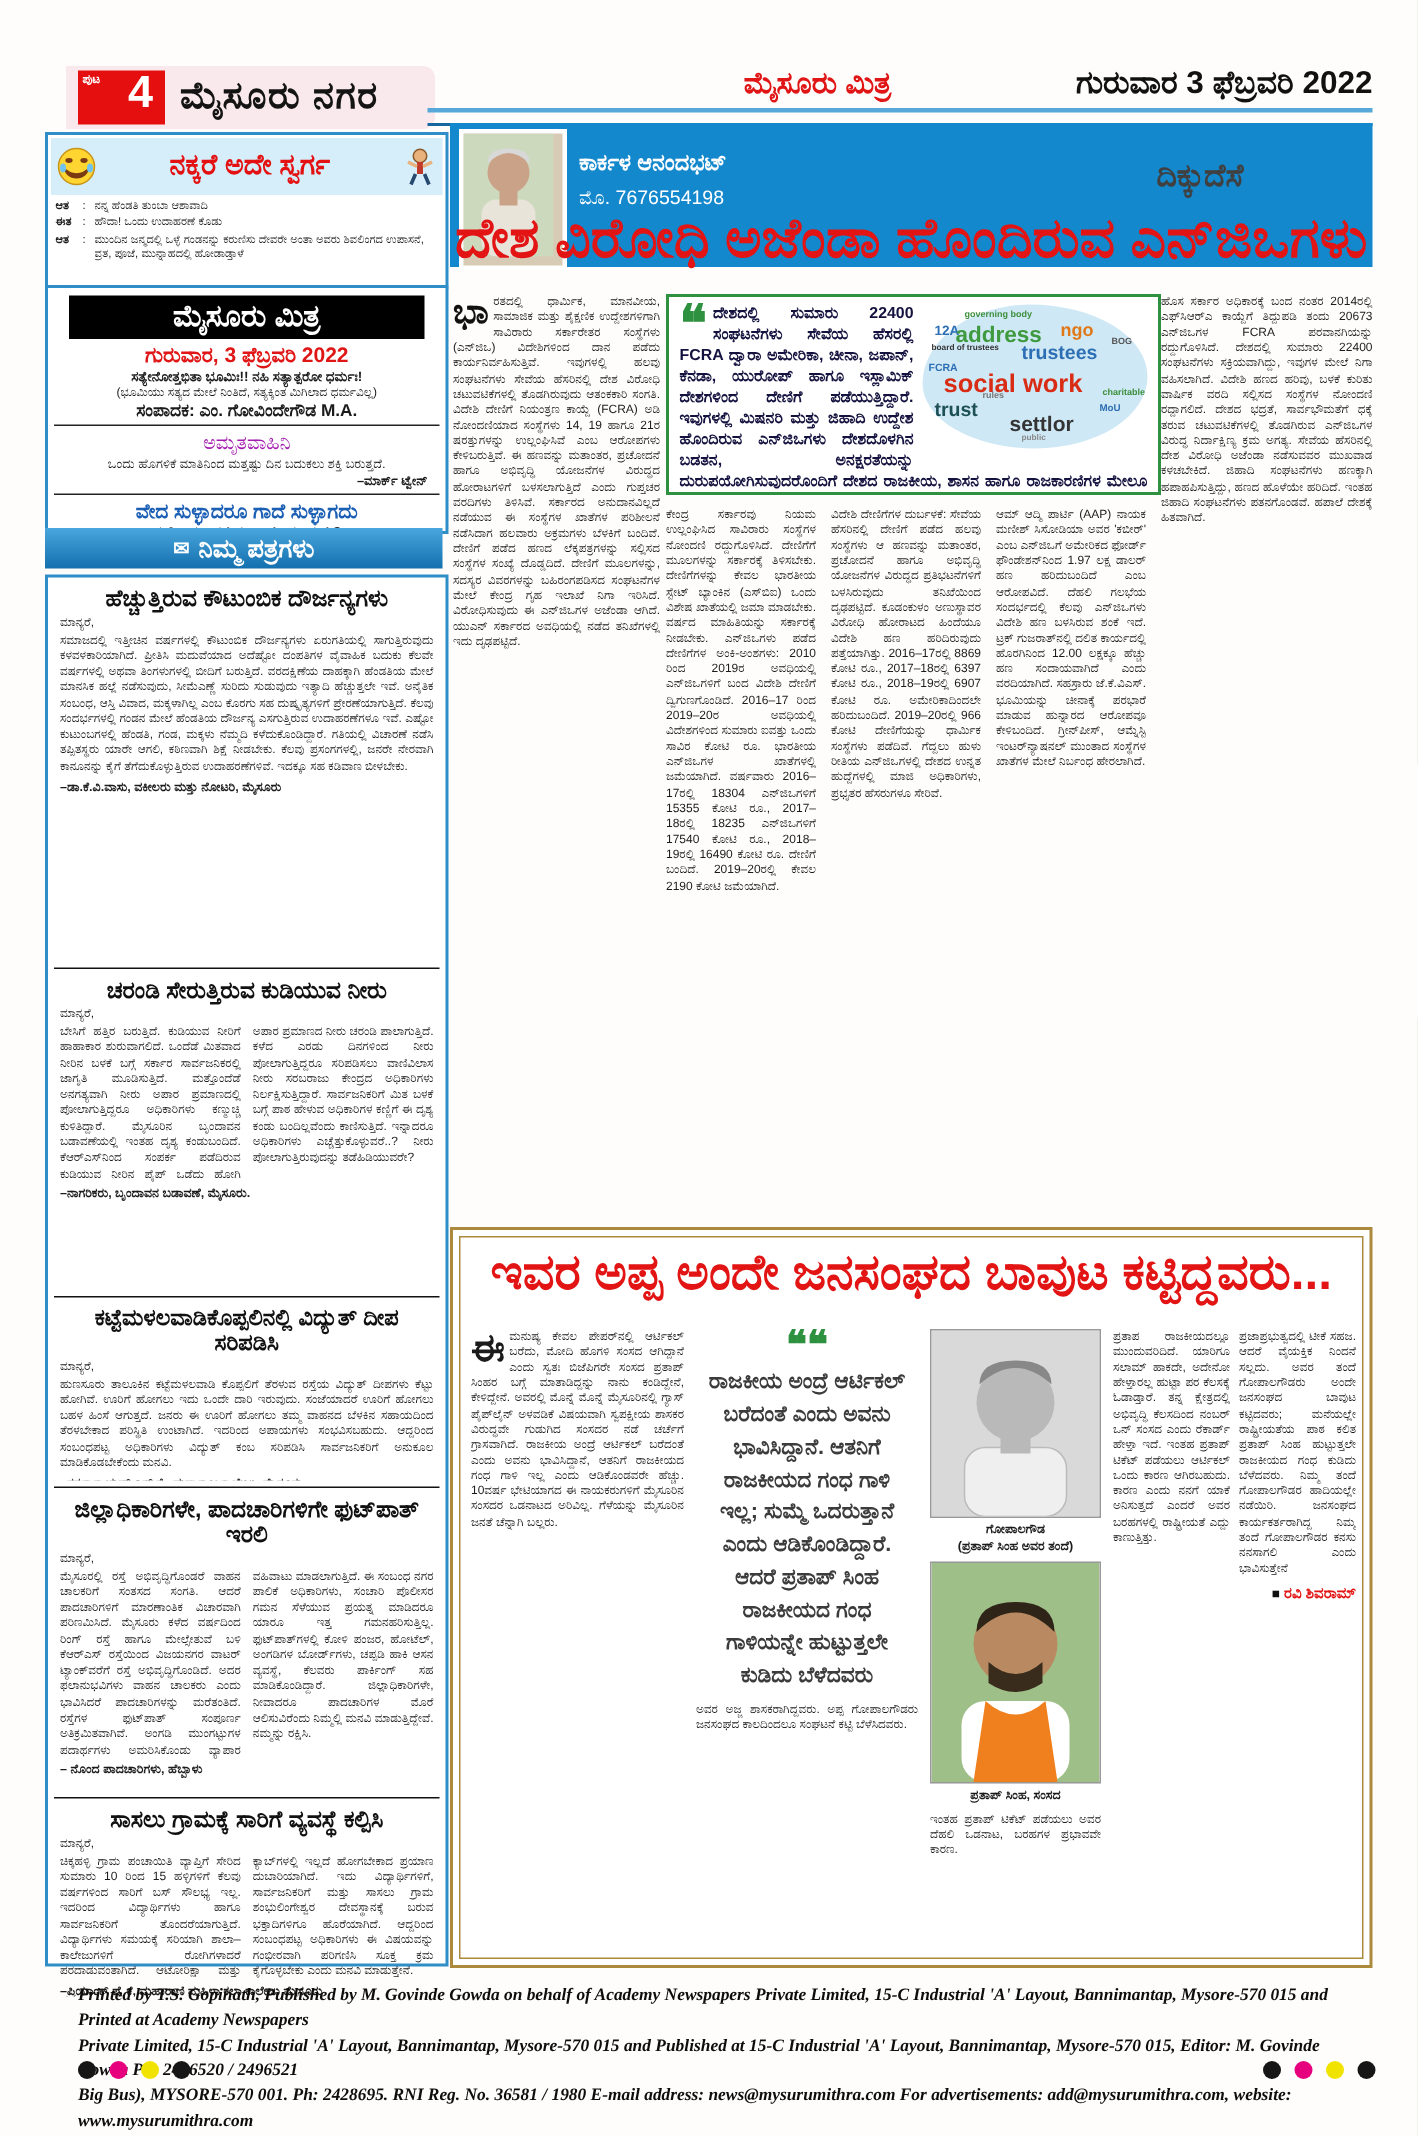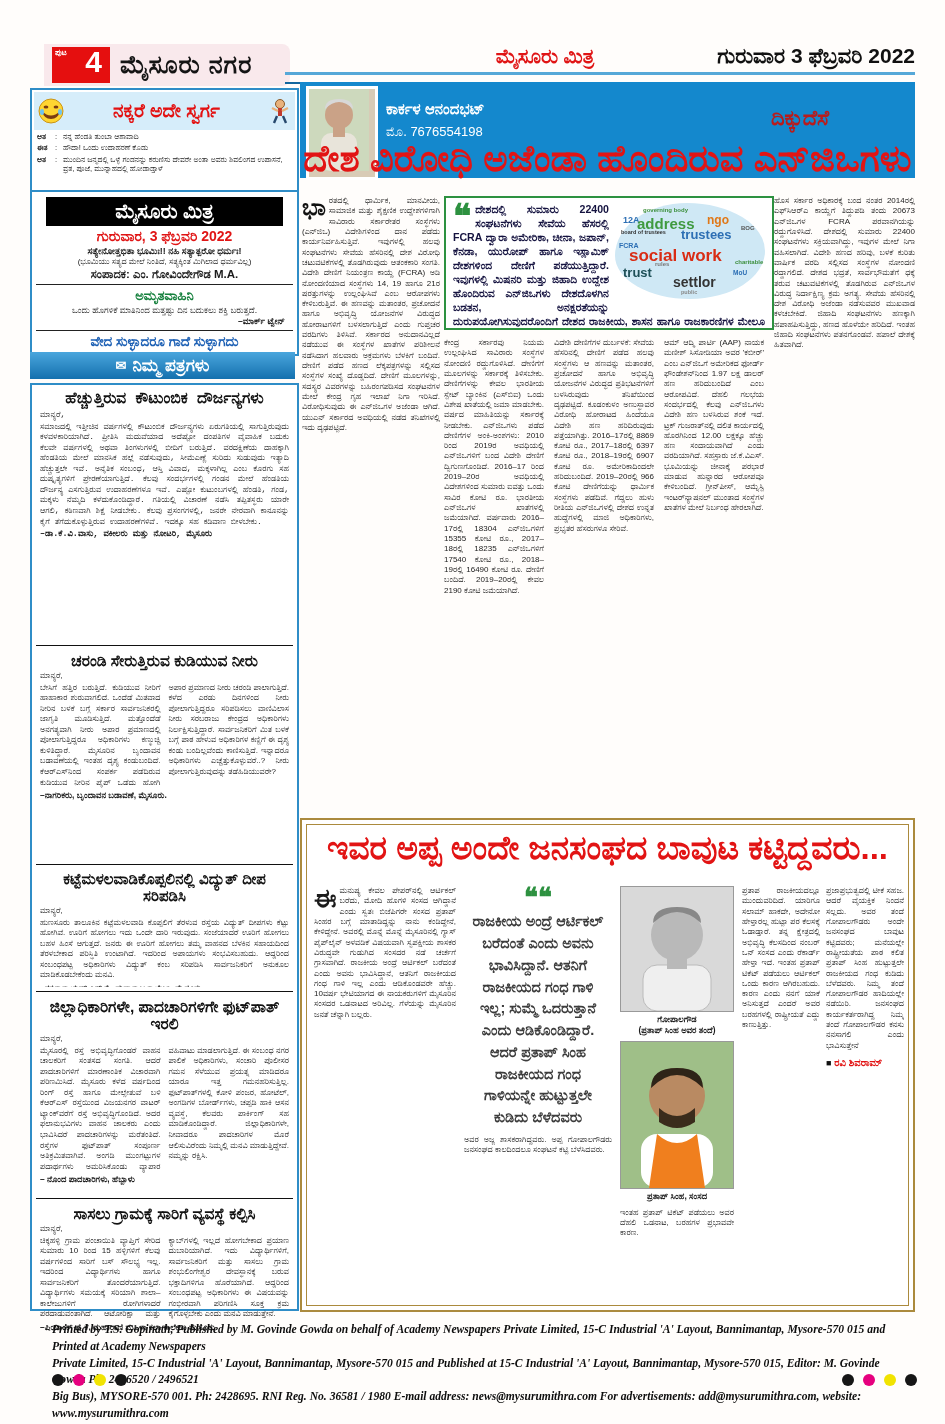--- a/index.html
+++ b/index.html
@@ -23,21 +23,21 @@
   .joke-line{display:flex;font-size:7.6px;line-height:1.25;margin-top:2px;padding:0 3px;}
   .joke-who{font-weight:bold;width:18px;flex:none;}
   .joke-colon{width:8px;flex:none;}
   .mast-box{left:30px;top:190px;width:261px;height:158px;text-align:center;padding:2px;}
   .mast-black{margin:3px 12px 2px;background:#000;color:#fff;font-size:20px;font-weight:bold;padding:3px 0;}
   .mast-date{color:#e01515;font-weight:bold;font-size:14px;}
   .mast-motto1{font-size:9px;font-weight:bold;margin-top:1px;}
   .mast-motto2{font-size:8px;}
   .mast-editor{font-size:11.5px;font-weight:bold;margin-top:1px;}
   .mast-hr{border:none;border-top:1.5px solid #222;margin:3px 2px;}
-  .amrita-title{font-size:13px;font-weight:bold;color:#15803d;}
+  .amrita-title{font-size:13px;font-weight:normal;color:#a21caf;}
   .amrita-quote{font-size:8.6px;margin:1px 6px 0;}
   .amrita-attr{font-size:8.6px;font-weight:bold;text-align:right;margin-right:10px;}
   .veda-title{font-size:13.5px;font-weight:bold;color:#1b5fb4;margin-top:1px;}
   .veda-sub{font-size:9.5px;font-weight:bold;margin-top:1px;}
   .letters-banner{left:30px;top:352px;width:265px;height:27px;background:linear-gradient(180deg,#4aa6dd,#1470ae);
         color:#fff;font-size:17px;font-weight:bold;display:flex;align-items:center;justify-content:center;gap:6px;}
   .letters-box{left:30px;top:383px;width:249px;height:916px;padding:4px 8px;font-size:8px;line-height:1.32;text-align:justify;}
   .lt-head{font-size:15.5px;font-weight:bold;text-align:center;color:#111;line-height:1.1;margin:2px 0;}
   .lt-head.small{font-size:15px;}
   .lt-salut{margin:1px 0;}
@@ -45,21 +45,21 @@
   .lt-body.twocol{column-count:2;column-gap:8px;}
   .lt-sig{font-weight:bold;font-size:8.4px;text-align:left;margin-top:2px;}
   .lt-div{border:none;border-top:1.5px solid #111;margin:4px -4px;}
   .lt-sec{overflow:hidden;}
   
   .author-band{left:300px;top:82px;width:615px;height:96px;background:#1488cd;}
   .a-photo{left:306px;top:86px;width:66px;height:88px;background:#d8cbb6;border:3px solid #fff;overflow:hidden;}
   .a-photo svg{display:block;}
   .a-name{left:386px;top:100px;font-size:15px;font-weight:bold;color:#fff;}
   .a-phone{left:386px;top:124px;font-size:13px;color:#fff;}
-  .kicker{left:700px;top:106px;width:200px;text-align:center;font-size:21px;font-weight:bold;color:#b91c1c;}
+  .kicker{left:700px;top:106px;width:200px;text-align:center;font-size:21px;font-weight:bold;color:#404040;}
   .headline-main{left:300px;top:138px;width:615px;text-align:center;font-size:37px;font-weight:bold;color:#e21414;line-height:1.15;white-space:nowrap;}
   .body-main{left:300px;top:196px;width:615px;height:614px;font-size:8px;line-height:1.29;text-align:justify;}
   .mcol{position:absolute;overflow:hidden;}
   .m-c1{left:2px;top:0;width:138px;height:614px;}
   .m-c5{left:474px;top:0;width:141px;height:614px;}
   .m-c2{left:144px;top:142px;width:100px;height:472px;}
   .m-c3{left:254px;top:142px;width:100px;height:472px;}
   .m-c4{left:364px;top:142px;width:100px;height:472px;}
   .dropcap{float:left;font-size:23px;font-weight:bold;line-height:.9;margin:1px 3px 0 0;color:#111;}
   .g-box{position:absolute;left:144px;top:0;width:312px;height:120px;border:2.5px solid #2d9140;padding:5px 7px;overflow:hidden;background:#fff;}
@@ -89,21 +89,21 @@
   .b-c1{left:12px;top:66px;width:142px;height:408px;}
   .b-c2{left:162px;top:66px;width:148px;height:408px;}
   .b-c3{left:318px;top:66px;width:114px;height:408px;}
   .b-c4{left:440px;top:66px;width:78px;height:408px;}
   .b-c5{left:524px;top:66px;width:78px;height:408px;}
   .b-dropcap{float:left;font-size:26px;font-weight:bold;line-height:.85;margin:1px 3px 0 0;}
   .b-qmark{text-align:center;font-size:26px;font-weight:bold;color:#2d9140;line-height:.9;font-family:"DejaVu Serif",serif;}
   .b-quote{font-size:14.5px;font-weight:bold;color:#3c3c3c;text-align:center;line-height:1.5;margin:2px 4px 6px;}
   .photo-frame{width:112px;border:1px solid #999;background:#eee;overflow:hidden;margin:0 auto;}
   .cap{font-size:8.4px;font-weight:bold;text-align:center;line-height:1.25;margin:2px 0 6px;}
-  .b-byline{text-align:left;font-size:10px;font-weight:bold;color:#e21414;margin-top:6px;}
+  .b-byline{text-align:right;font-size:10px;font-weight:bold;color:#e21414;margin-top:6px;}
   .b-byline .sq{color:#111;font-size:9px;}
   
   .footer{left:52px;top:1322px;width:862px;font-family:"Liberation Serif",serif;font-style:italic;font-weight:bold;
           font-size:11.6px;line-height:16.8px;color:#0d0d0d;}
   .dots{display:flex;gap:9px;}
   .dots-l{left:52px;top:1374px;}
   .dots-r{left:842px;top:1374px;}
   .dot{width:12px;height:12px;border-radius:50%;}
 </style>
 </head>
@@ -170,21 +170,21 @@
     <div class="veda-title">ವೇದ ಸುಳ್ಳಾದರೂ ಗಾದೆ ಸುಳ್ಳಾಗದು</div>
     <div class="veda-sub">ಹುಲಿ ಬಡವಾದರೆ ಹುಲ್ಲು ಮೇಯ್ಯುವುದೇ?</div>
   </div>
 
   <div class="abs letters-banner">
     <span style="font-size:13px;">✉</span>
     <span>ನಿಮ್ಮ ಪತ್ರಗಳು</span>
   </div>
   <div class="abs bluebox letters-box">
 
-    <div class="lt-sec" style="height:252px;font-family:Liberation Mono, monospace;">
+    <div class="lt-sec" style="height:252px;">
       <div class="lt-head">ಹೆಚ್ಚುತ್ತಿರುವ ಕೌಟುಂಬಿಕ ದೌರ್ಜನ್ಯಗಳು</div>
       <div class="lt-salut">ಮಾನ್ಯರೆ,</div>
       <div class="lt-body">ಸಮಾಜದಲ್ಲಿ ಇತ್ತೀಚಿನ ವರ್ಷಗಳಲ್ಲಿ ಕೌಟುಂಬಿಕ ದೌರ್ಜನ್ಯಗಳು ಏರುಗತಿಯಲ್ಲಿ ಸಾಗುತ್ತಿರುವುದು ಕಳವಳಕಾರಿಯಾಗಿದೆ. ಪ್ರೀತಿಸಿ ಮದುವೆಯಾದ ಅದೆಷ್ಟೋ ದಂಪತಿಗಳ ವೈವಾಹಿಕ ಬದುಕು ಕೆಲವೇ ವರ್ಷಗಳಲ್ಲಿ ಅಥವಾ ತಿಂಗಳುಗಳಲ್ಲಿ ಬೀದಿಗೆ ಬರುತ್ತಿದೆ. ವರದಕ್ಷಿಣೆಯ ದಾಹಕ್ಕಾಗಿ ಹೆಂಡತಿಯ ಮೇಲೆ ಮಾನಸಿಕ ಹಲ್ಲೆ ನಡೆಸುವುದು, ಸೀಮೆಎಣ್ಣೆ ಸುರಿದು ಸುಡುವುದು ಇತ್ಯಾದಿ ಹೆಚ್ಚುತ್ತಲೇ ಇವೆ. ಅನೈತಿಕ ಸಂಬಂಧ, ಆಸ್ತಿ ವಿವಾದ, ಮಕ್ಕಳಾಗಿಲ್ಲ ಎಂಬ ಕೊರಗು ಸಹ ದುಷ್ಕೃತ್ಯಗಳಿಗೆ ಪ್ರೇರಣೆಯಾಗುತ್ತಿದೆ. ಕೆಲವು ಸಂದರ್ಭಗಳಲ್ಲಿ ಗಂಡನ ಮೇಲೆ ಹೆಂಡತಿಯ ದೌರ್ಜನ್ಯ ಎಸಗುತ್ತಿರುವ ಉದಾಹರಣೆಗಳೂ ಇವೆ. ಎಷ್ಟೋ ಕುಟುಂಬಗಳಲ್ಲಿ ಹೆಂಡತಿ, ಗಂಡ, ಮಕ್ಕಳು ನೆಮ್ಮದಿ ಕಳೆದುಕೊಂಡಿದ್ದಾರೆ. ಗತಿಯಲ್ಲಿ ವಿಚಾರಣೆ ನಡೆಸಿ ತಪ್ಪಿತಸ್ಥರು ಯಾರೇ ಆಗಲಿ, ಕಠಿಣವಾಗಿ ಶಿಕ್ಷೆ ನೀಡಬೇಕು. ಕೆಲವು ಪ್ರಸಂಗಗಳಲ್ಲಿ, ಜನರೇ ನೇರವಾಗಿ ಕಾನೂನನ್ನು ಕೈಗೆ ತೆಗೆದುಕೊಳ್ಳುತ್ತಿರುವ ಉದಾಹರಣೆಗಳಿವೆ. ಇದಕ್ಕೂ ಸಹ ಕಡಿವಾಣ ಬೀಳಬೇಕು.</div>
       <div class="lt-sig">–ಡಾ.ಕೆ.ವಿ.ವಾಸು, ವಕೀಲರು ಮತ್ತು ನೋಟರಿ, ಮೈಸೂರು</div>
     </div>
     <hr class="lt-div">
 
     <div class="lt-sec" style="height:210px;">
       <div class="lt-head">ಚರಂಡಿ ಸೇರುತ್ತಿರುವ ಕುಡಿಯುವ ನೀರು</div>
       <div class="lt-salut">ಮಾನ್ಯರೆ,</div>

